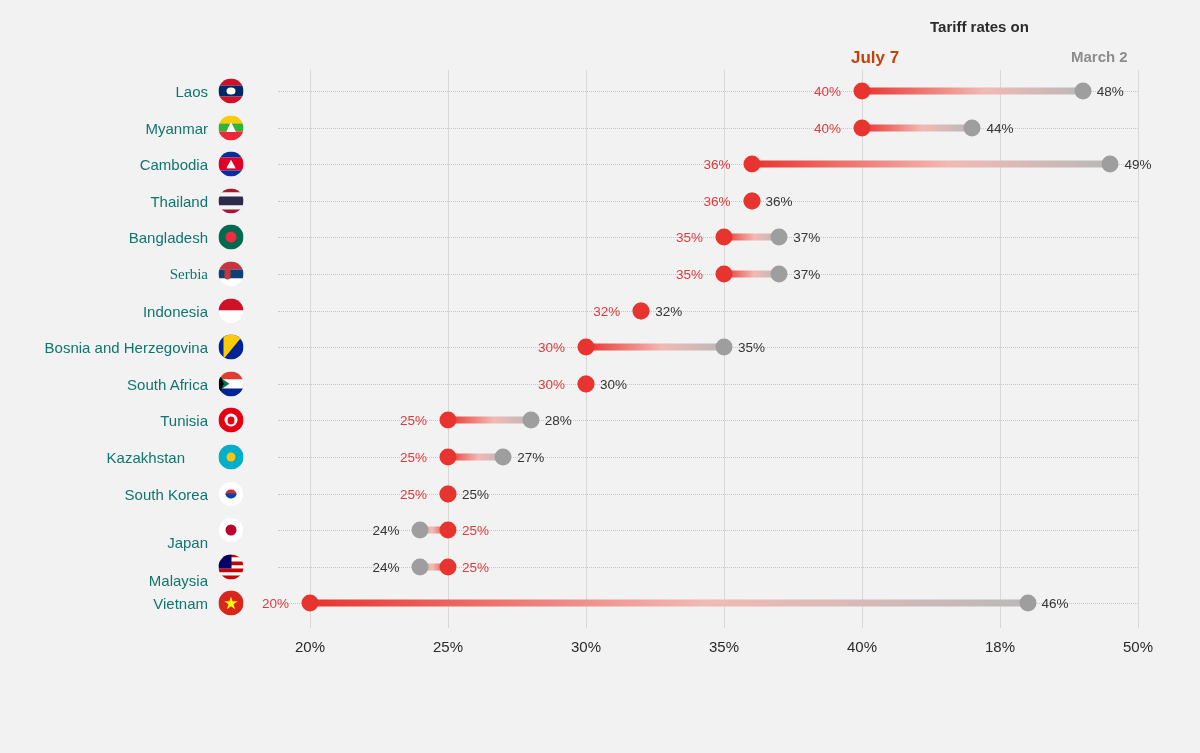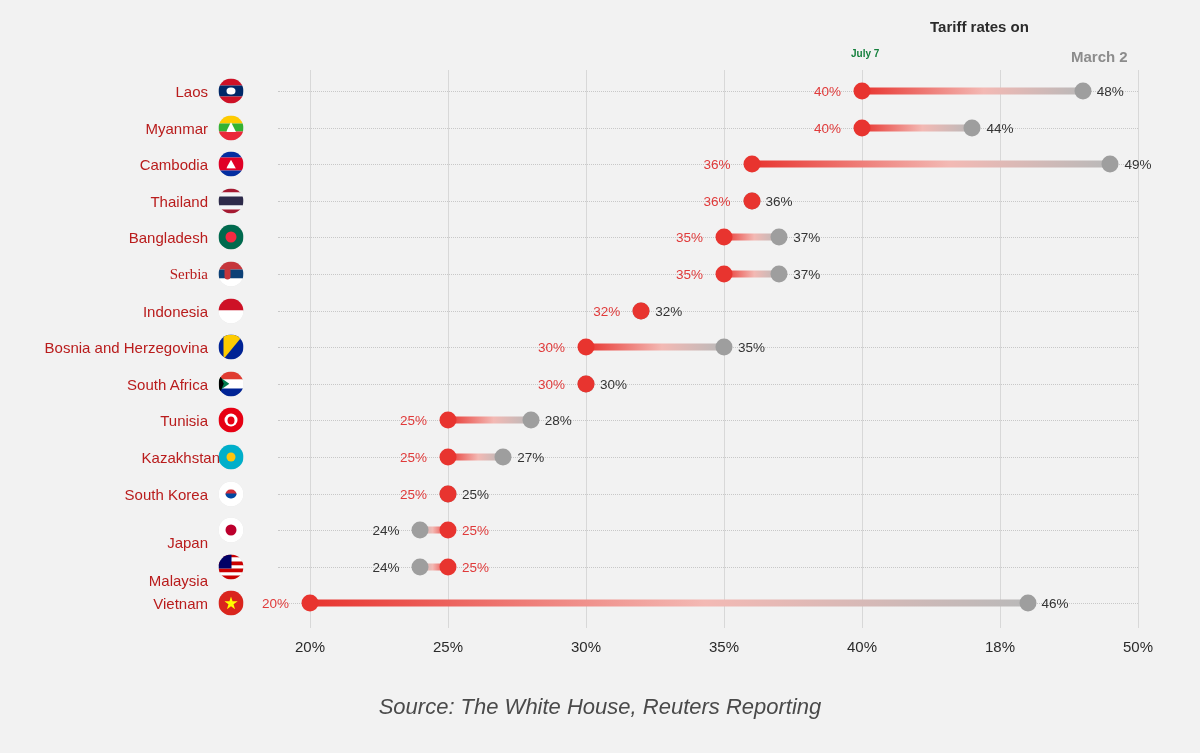--- a/index.html
+++ b/index.html
@@ -24,23 +24,23 @@
   
   .header-title {
     position: absolute;
     font-size: 15px;
     font-weight: bold;
     color: #2b2b2b;
     white-space: nowrap;
   }
   .header-july {
     position: absolute;
-    font-size: 10px;
+    font-size: 17px;
     font-weight: bold;
-    color: #15803d;
+    color: #c2410c;
     white-space: nowrap;
     text-align: right;
   }
   .header-april {
     position: absolute;
     font-size: 15px;
     font-weight: bold;
     color: #8c8c8c;
     white-space: nowrap;
   }
@@ -66,21 +66,21 @@
     width: 860px;
     height: 0;
     border-top: 1px dotted #c8c8c8;
   }
 
   
   .row-label {
     position: absolute;
     right: 0;
     font-size: 15px;
-    color: #b91c1c;
+    color: #0f766e;
     white-space: nowrap;
     transform: translateY(-50%);
   }
   .flag {
     position: absolute;
     width: 25px;
     height: 25px;
     border-radius: 50%;
     overflow: hidden;
     transform: translate(-50%, -50%);
@@ -179,21 +179,20 @@
   <div id="axis-layer">
       <div class="xtick" style="left: 310px; top: 638px;">20%</div>
       <div class="xtick" style="left: 448px; top: 638px;">25%</div>
       <div class="xtick" style="left: 586px; top: 638px;">30%</div>
       <div class="xtick" style="left: 724px; top: 638px;">35%</div>
       <div class="xtick" style="left: 862px; top: 638px;">40%</div>
       <div class="xtick" style="left: 1000px; top: 638px;">18%</div>
       <div class="xtick" style="left: 1138px; top: 638px;">50%</div>
     </div>
 
-  <div class="source">Source: The White House, Reuters Reporting</div>
 <div class="row-label" style="top: 91px; right: 992px;">Laos</div>
     <div class="flag" style="left: 231px; top: 91px;">
       <i style="top:0;height:27%;background:#ce1126"></i>
       <i style="top:27%;height:46%;background:#002868"></i>
       <i style="top:73%;height:27%;background:#ce1126"></i>
       <i style="top:35%;left:32%;width:36%;height:30%;background:#fff;border-radius:50%"></i>
     </div>
     <div class="connector" style="left: 862px; width: 220.8px; top: 91px; background: linear-gradient(to right, rgb(232, 52, 47), rgb(243, 185, 180) 55%, rgb(185, 185, 185));"></div>
     <div class="dot april" style="left: 1082.8px; top: 91px;"></div>
     <div class="dot july" style="left: 862px; top: 91px;"></div>
@@ -292,21 +291,21 @@
     <div class="flag" style="left: 231px; top: 420.4px;">
       <i style="top:0;height:100%;background:#e70013"></i>
       <i style="top:24%;left:24%;width:52%;height:52%;background:#fff;border-radius:50%"></i>
       <i style="top:33%;left:35%;width:30%;height:34%;background:#e70013;border-radius:50%"></i>
     </div>
     <div class="connector" style="left: 448px; width: 82.8px; top: 420.4px; background: linear-gradient(to right, rgb(232, 52, 47), rgb(243, 185, 180) 55%, rgb(185, 185, 185));"></div>
     <div class="dot april" style="left: 530.8px; top: 420.4px;"></div>
     <div class="dot july" style="left: 448px; top: 420.4px;"></div>
     <div class="val-july" style="top: 420.4px; left: 400px;">25%</div>
     <div class="val-april" style="top: 420.4px; left: 544.8px;">28%</div>
-    <div class="row-label" style="top: 457px; right: 980px;">Kazakhstan</div>
+    <div class="row-label" style="top: 457px; right: 1015px;">Kazakhstan</div>
     <div class="flag" style="left: 231px; top: 457px;">
       <i style="top:0;height:100%;background:#00afca"></i>
       <i style="top:30%;left:32%;width:36%;height:36%;background:#fec50c;border-radius:50%"></i>
     </div>
     <div class="connector" style="left: 448px; width: 55.2px; top: 457px; background: linear-gradient(to right, rgb(232, 52, 47), rgb(243, 185, 180) 55%, rgb(185, 185, 185));"></div>
     <div class="dot april" style="left: 503.2px; top: 457px;"></div>
     <div class="dot july" style="left: 448px; top: 457px;"></div>
     <div class="val-july" style="top: 457px; left: 400px;">25%</div>
     <div class="val-april" style="top: 457px; left: 517.2px;">27%</div>
     <div class="row-label" style="top: 493.6px; right: 992px;">South Korea</div>

